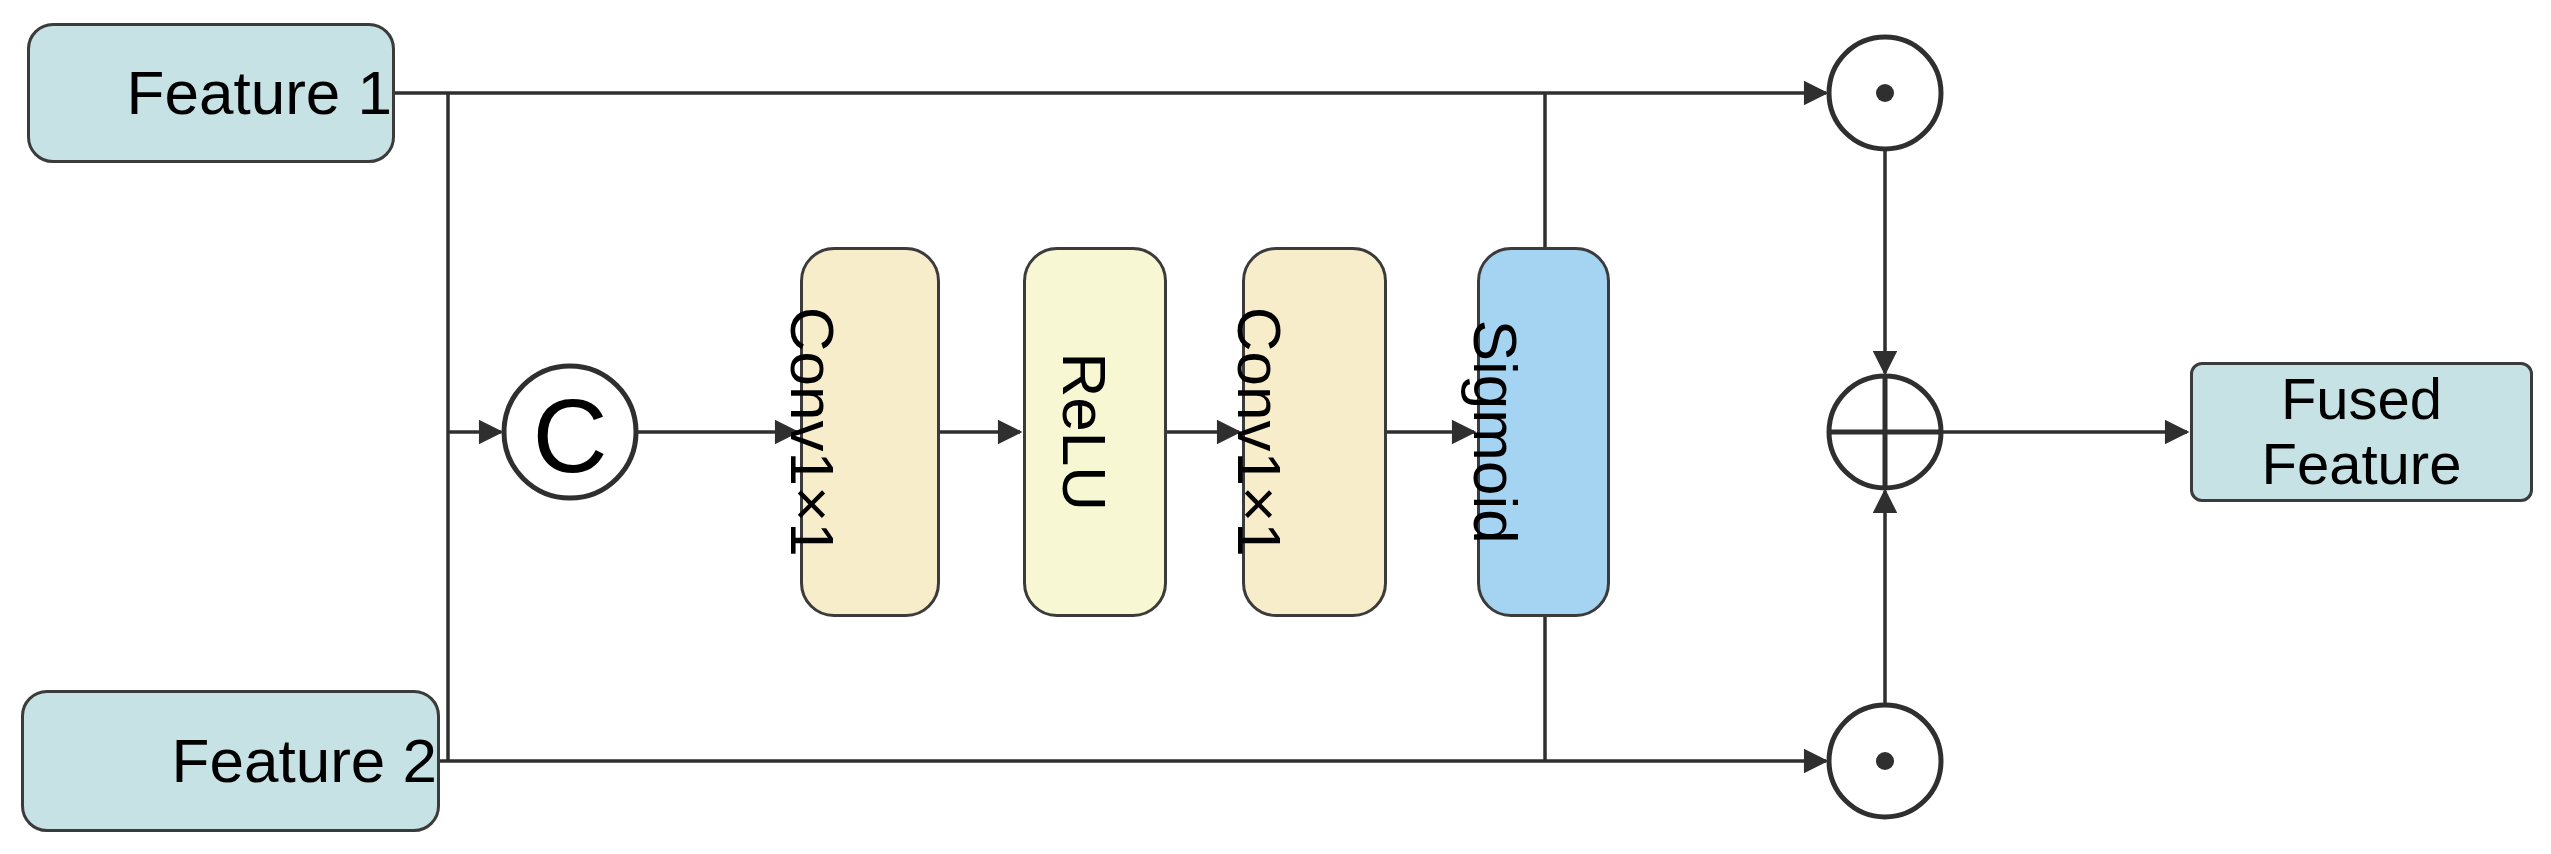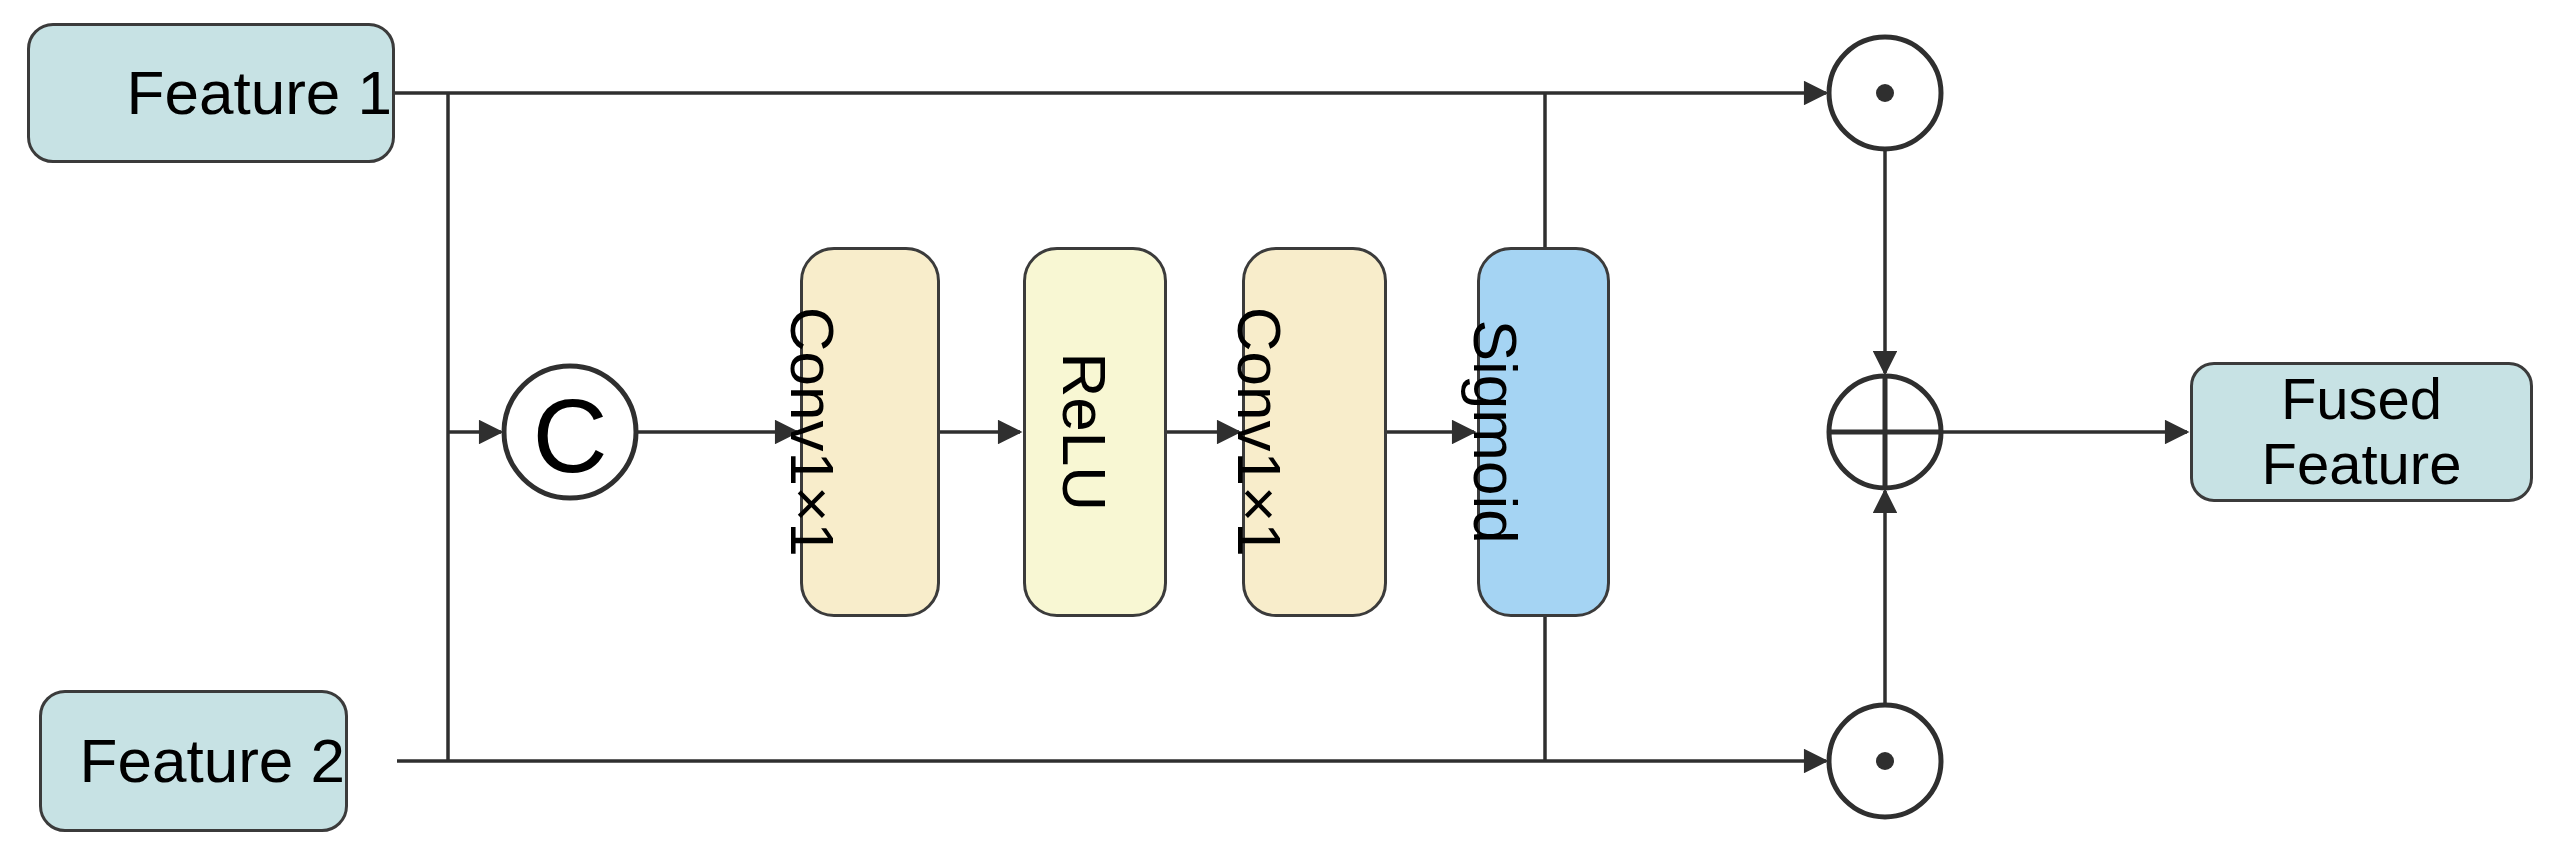--- a/index.html
+++ b/index.html
@@ -57,27 +57,27 @@
   }
   .node.teal { background: var(--feature-fill); border-radius: 26px; }
   .node.conv { background: var(--conv-fill); border-radius: 34px; }
   .node.relu { background: var(--relu-fill); border-radius: 34px; }
   .node.sigmoid { background: var(--sigmoid-fill); border-radius: 34px; }
   .node .rot {
     white-space: nowrap;
     transform: rotate(90deg);
   }
   .node.feature1 { left: 27px;  top: 23px;  width: 368px; height: 140px; }
-  .node.feature2 { left: 39px;  top: 690px; width: 309px; height: 142px; }
+  .node.feature2 { left: 21px;  top: 690px; width: 419px; height: 142px; }
   .node.conv-a   { left: 800px; top: 247px; width: 140px; height: 370px; }
   .node.relu-b   { left: 1023px;top: 247px; width: 144px; height: 370px; }
   .node.conv-c   { left: 1242px;top: 247px; width: 145px; height: 370px; }
   .node.sigmoid-d{ left: 1477px;top: 247px; width: 133px; height: 370px; }
   .node.fused    { left: 2190px;top: 362px; width: 343px; height: 140px;
-                   font-size: 58px; padding: 0 12px; border-radius: 24px; }
+                   font-size: 58px; padding: 0 12px; border-radius: 12px; }
 </style>
 </head>
 <body>
 
 <div class="canvas">
 
   <svg class="connector-layer" width="2551" height="854" viewBox="0 0 2551 854">
     <defs>
       <marker id="ah" viewBox="0 0 10 10" refX="9" refY="5" markerWidth="8" markerHeight="7" orient="auto">
         <path d="M0,0 L10,5 L0,10 z" fill="#2f2f2f"></path>

